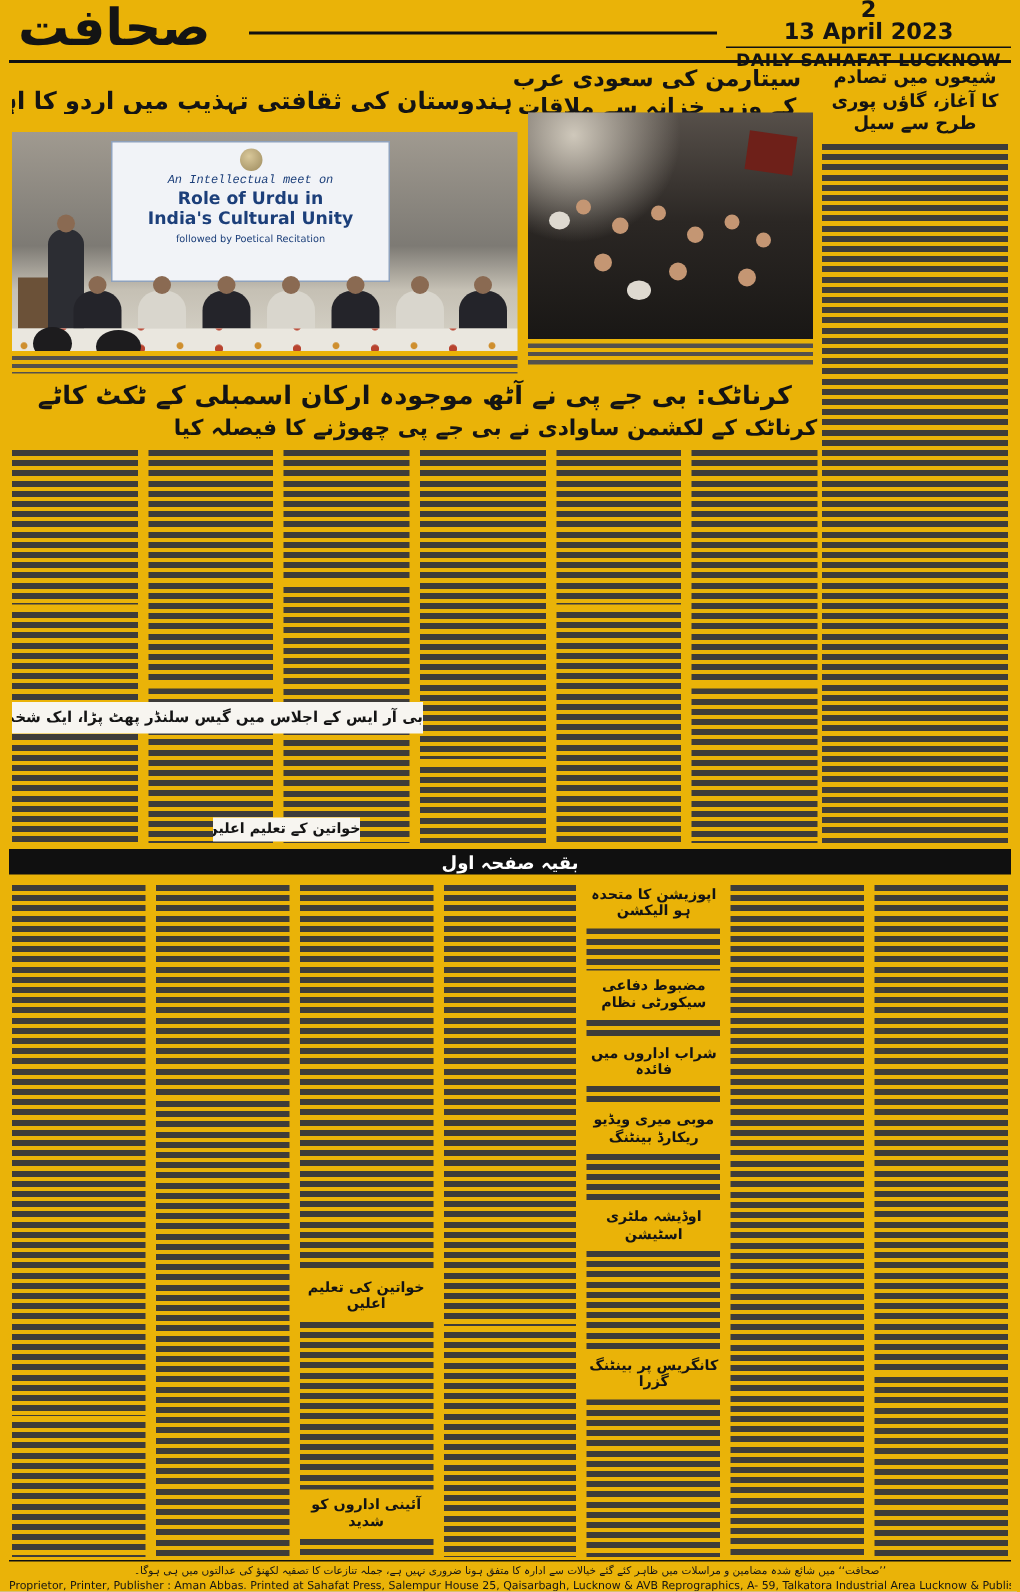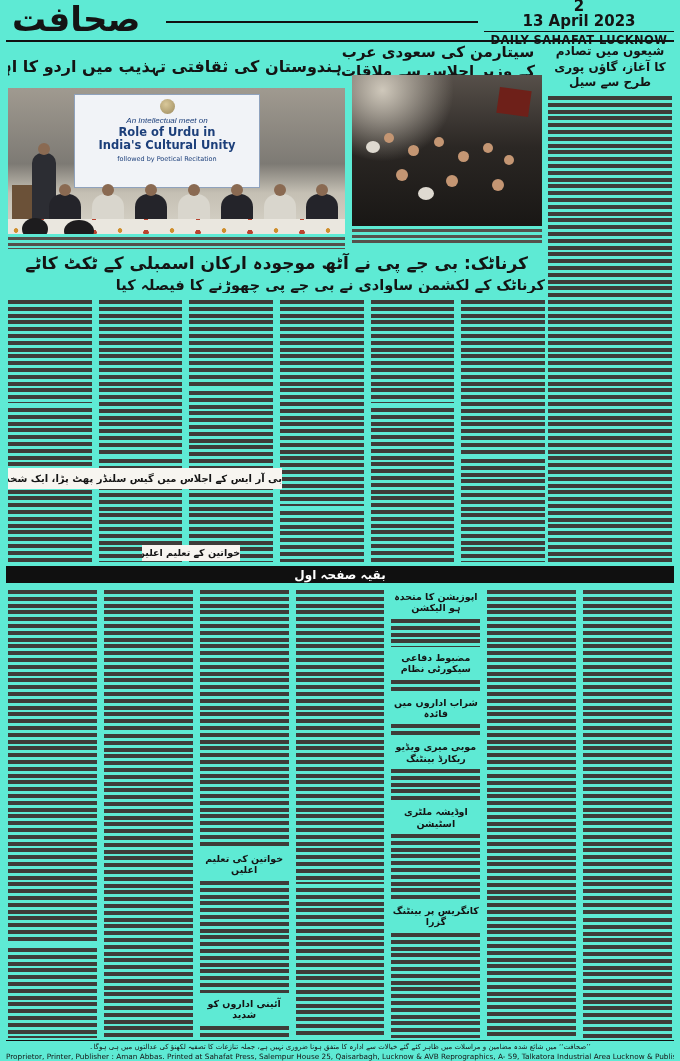--- a/index.html
+++ b/index.html
@@ -1,18 +1,18 @@
 <!DOCTYPE html>
 <html lang="ur"><head>
 <meta charset="utf-8">
 <style>
   *{margin:0;padding:0;box-sizing:border-box}
   html,body{background:#c9c9c9}
   body{font-family:"DejaVu Sans",sans-serif;color:#141414}
-  .page{position:relative;width:680px;height:1061px;margin:0 auto;background:#5eead4;overflow:hidden}
+  .page{position:relative;width:680px;height:1061px;margin:0 auto;background:#eab308;overflow:hidden}
   .urdu{direction:rtl;font-family:"DejaVu Sans",sans-serif}
 
   
   .tx{background-image:repeating-linear-gradient(to bottom,#3e3c39 0 4px,rgba(0,0,0,0) 4px 6.8px)}
   .tx.lite{background-image:repeating-linear-gradient(to bottom,#55514c 0 3px,rgba(0,0,0,0) 3px 5.6px)}
 
   
   .masthead{position:absolute;left:12px;top:-3px;width:150px;height:42px;font-size:34px;font-weight:bold;direction:rtl;text-align:left;line-height:44px;letter-spacing:-1px}
   .rule{position:absolute;background:#111}
   .rule-mid{left:166px;right:202px;top:21px;height:1.5px}
@@ -29,21 +29,21 @@
   
   .rightcol{position:absolute;left:548px;top:44px;width:124px;height:518px;display:flex;flex-direction:column}
   .rc-head{font-weight:bold;font-size:12px;line-height:1.3;text-align:center;margin-bottom:5px}
   .rightcol .fill{flex:1}
 
   
   .photo-left{position:absolute;left:8px;top:88px;width:337px;height:146px;overflow:hidden;
     background:linear-gradient(180deg,#a09a90 0%,#7d7a74 52%,#c5c0b4 72%,#d8d4c9 100%)}
   .banner{position:absolute;left:66px;top:6px;width:186px;height:94px;background:#f1f3f7;border:1px solid #8fa2bd;text-align:center;color:#1c3f7a;padding-top:2px}
   .banner-logo{width:15px;height:15px;border-radius:50%;background:radial-gradient(circle at 40% 35%,#d9c89a,#9c8a5d);margin:2px auto 2px}
-  .b1{font-family:Liberation Sans, sans-serif;font-style:italic;font-size:8px;line-height:10px}
+  .b1{font-family:Liberation Mono, monospace;font-style:italic;font-size:8px;line-height:10px}
   .b2,.b3{font-weight:bold;font-size:11.5px;line-height:13px}
   .b4{font-size:6.5px;line-height:9px;margin-top:3px}
   .dais{position:absolute;left:36px;bottom:15px;width:300px;height:40px;display:flex;justify-content:space-around;align-items:flex-end}
   .person{width:32px;height:25px;background:#24242a;border-radius:13px 13px 0 0;position:relative}
   .person::before{content:"";position:absolute;top:-10px;left:50%;transform:translateX(-50%);width:12px;height:12px;border-radius:50%;background:#8a6a52}
   .person.w{background:#d9d6cd}
   .speaker{position:absolute;left:24px;bottom:15px;width:24px;height:66px;background:#2c2d33;border-radius:10px 10px 0 0}
   .speaker::before{content:"";position:absolute;top:-10px;left:50%;transform:translateX(-50%);width:12px;height:12px;border-radius:50%;background:#8a6a52}
   .podium{position:absolute;left:4px;bottom:15px;width:20px;height:34px;background:#6b5138}
   .tablecloth{position:absolute;left:0;bottom:0;width:100%;height:15px;background:#eae7df;
@@ -96,21 +96,21 @@
   <div class="rule rule-mid"></div>
   <div class="datebox">
     <div class="pagenum">2</div>
     <div class="date">13 April 2023</div>
     <div class="paper">DAILY SAHAFAT LUCKNOW</div>
   </div>
   <div class="rule rule-full"></div>
 
   <div class="h-saudi urdu">
     <div>سیتارمن کی سعودی عرب</div>
-    <div>کے وزیر اجلاس سے ملاقات</div>
+    <div>کے وزیر خزانہ سے ملاقات</div>
   </div>
   <div class="h-main urdu">ہندوستان کی ثقافتی تہذیب میں اردو کا اہم کردار</div>
 
   <div class="rightcol">
     <div class="rc-head urdu">شیعوں میں تصادم کا آغاز، گاؤں پوری طرح سے سیل</div>
     <div class="tx fill"></div>
   </div>
 
   <div class="photo-left">
     <div class="banner">

